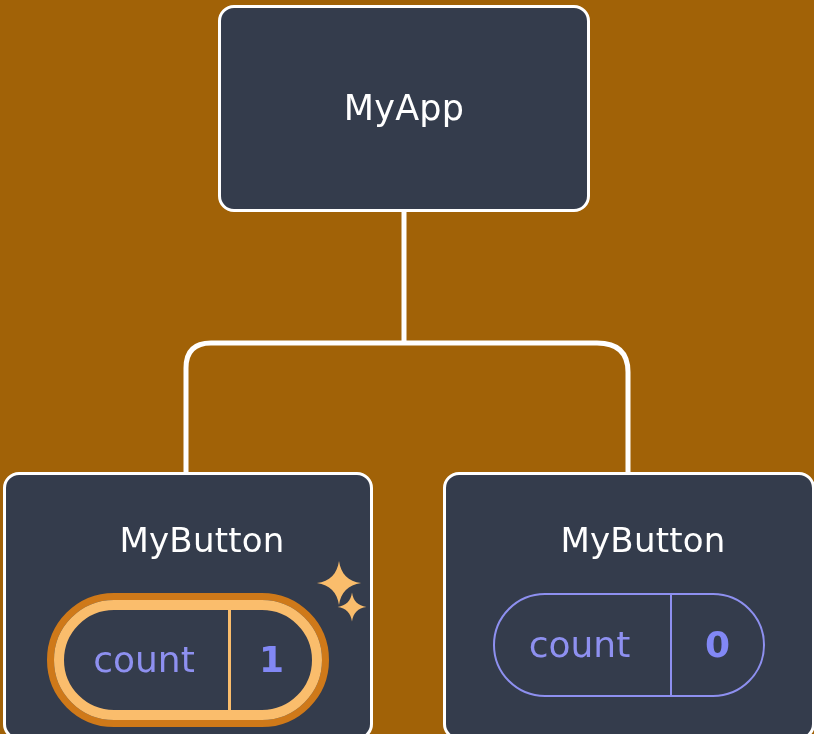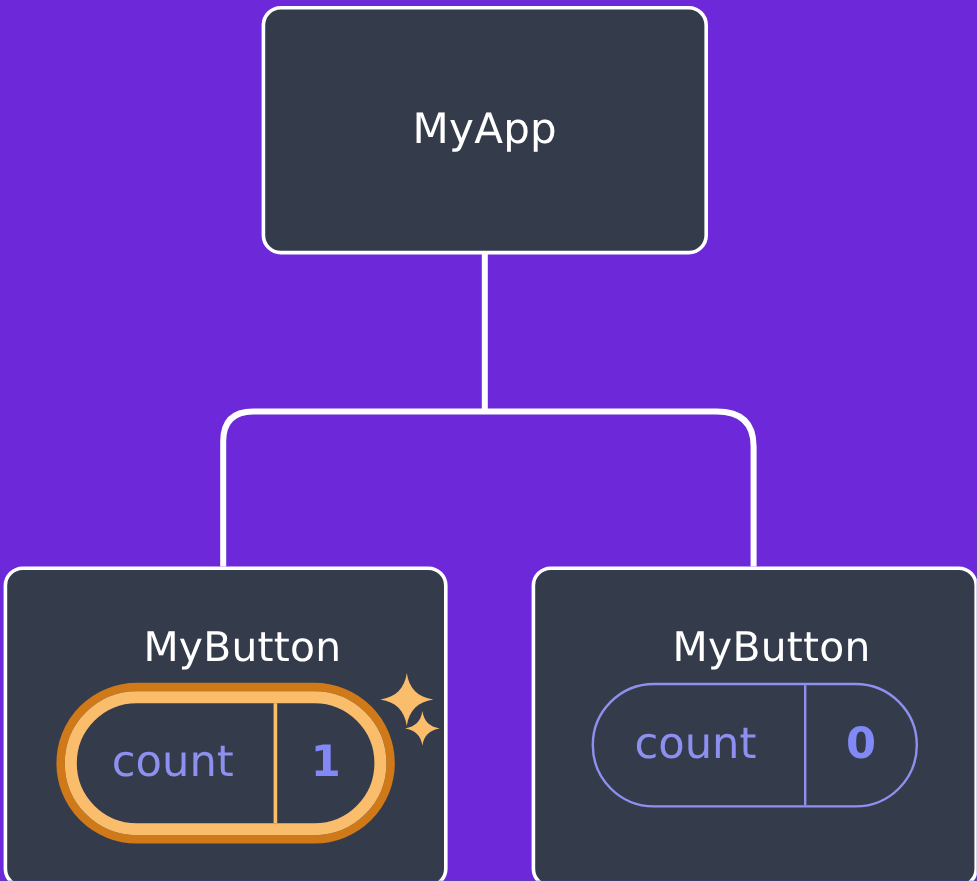--- a/index.html
+++ b/index.html
@@ -10,21 +10,21 @@
     width: 814px;
     height: 734px;
     background: #4d6771;
     font-family: "DejaVu Sans", sans-serif;
     overflow: hidden;
   }
   #canvas {
     position: relative;
     width: 814px;
     height: 734px;
-    background: #6d28d9;
+    background: #a16207;
   }
   #edges {
     position: absolute;
     left: 0;
     top: 0;
     width: 814px;
     height: 734px;
     pointer-events: none;
   }
 
@@ -66,21 +66,21 @@
   }
   .node-child .node-title {
     margin-top: 48px;
     font-size: 34px;
     margin-left: 28px;
   }
 
   
   .pill-wrap {
     position: relative;
-    margin-top: 12px;
+    margin-top: 36px;
     display: flex;
     align-items: flex-start;
     justify-content: center;
   }
   .pill {
     box-sizing: border-box;
     display: flex;
     align-items: stretch;
     border-radius: 999px;
     background: transparent;

